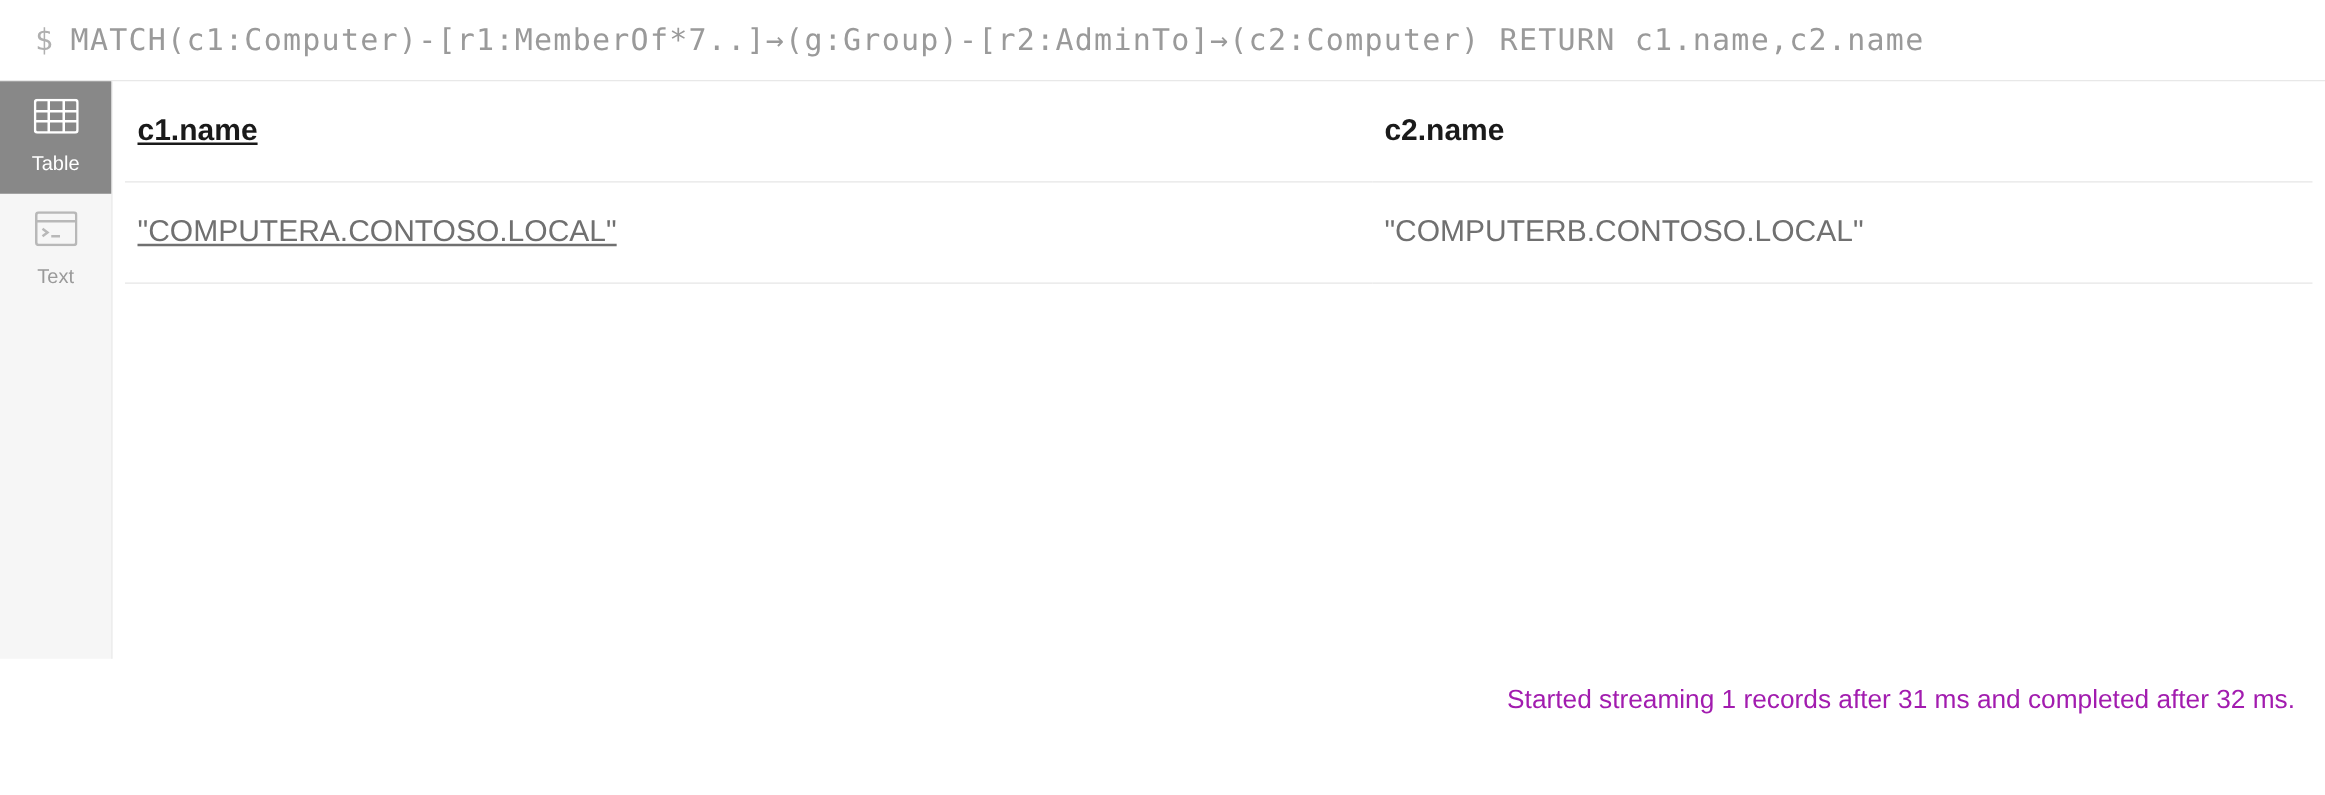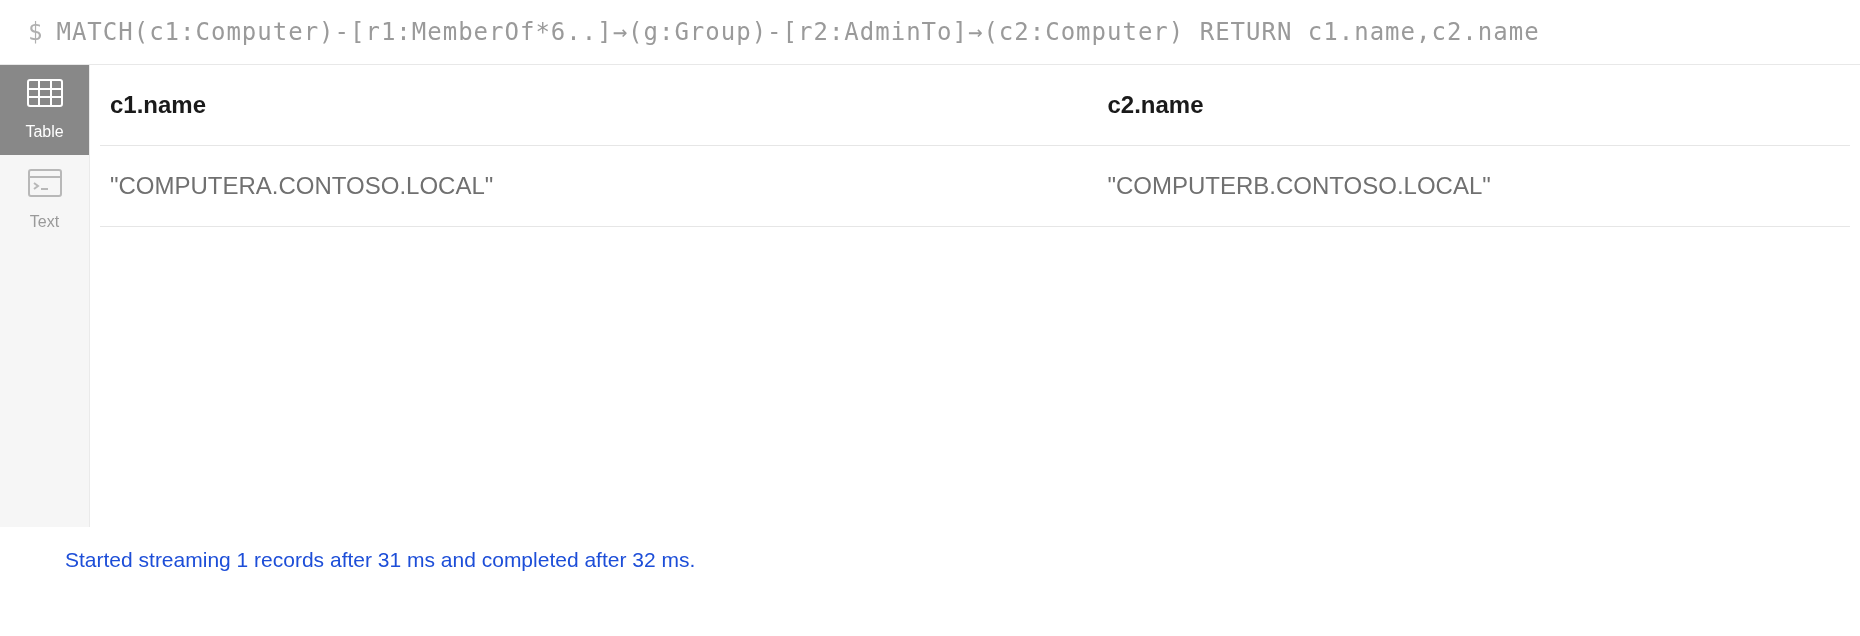--- a/index.html
+++ b/index.html
@@ -87,34 +87,36 @@
     .data-table td {
       text-align: left;
       font-size: 24px;
       color: #707070;
       padding: 26px 10px;
       border-bottom: 1px solid #e6e6e6;
     }
     .data-table th:first-child,
     .data-table td:first-child {
       width: 57%;
+      text-decoration: underline;
     }
     .footer {
       padding: 20px 24px 20px 65px;
       font-size: 21px;
-      color: #1d4ed8;
+      color: #a21caf;
       border-top: 1px solid #ffffff;
+      text-align: right;
     }
   </style>
 </head>
 <body>
 
 <div class="query-bar">
   <span class="query-prompt">$</span>
-  <span class="query-text">MATCH(c1:Computer)-[r1:MemberOf*6..]→(g:Group)-[r2:AdminTo]→(c2:Computer) RETURN c1.name,c2.name</span>
+  <span class="query-text">MATCH(c1:Computer)-[r1:MemberOf*7..]→(g:Group)-[r2:AdminTo]→(c2:Computer) RETURN c1.name,c2.name</span>
 </div>
 
 <div class="main-area">
   <div class="sidebar">
     <div class="sidebar-tab active">
       <span>
         <svg width="36" height="28" viewBox="0 0 36 28">
           <rect x="1" y="1" width="34" height="26" rx="2" fill="none" stroke="#9a9a9a" stroke-width="2"></rect>
           <line x1="1" y1="10" x2="35" y2="10" stroke="#9a9a9a" stroke-width="2"></line>
           <line x1="1" y1="18" x2="35" y2="18" stroke="#9a9a9a" stroke-width="2"></line>

